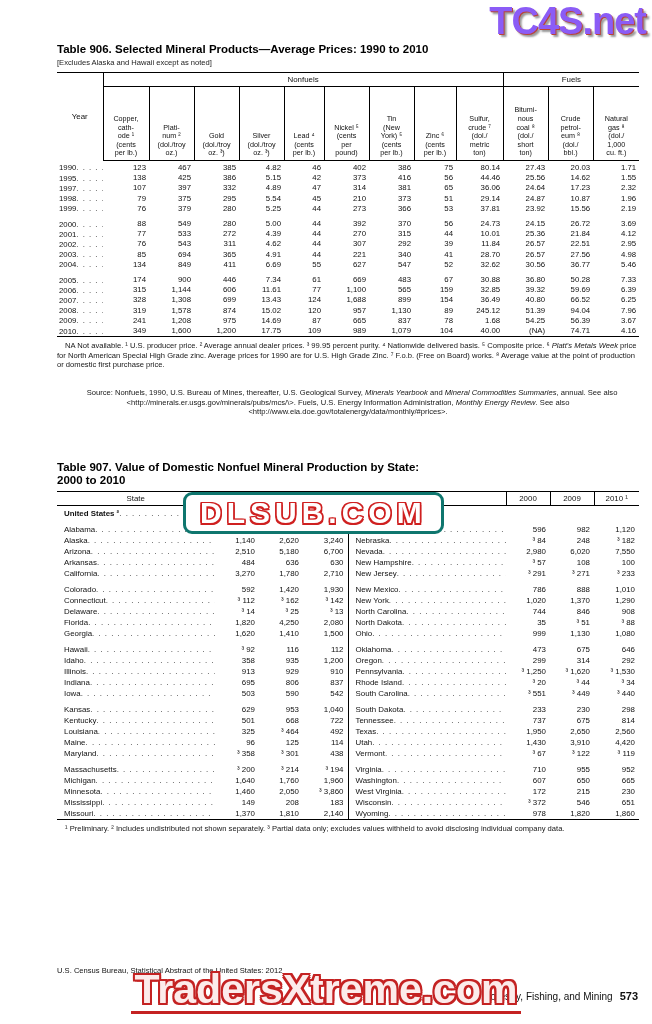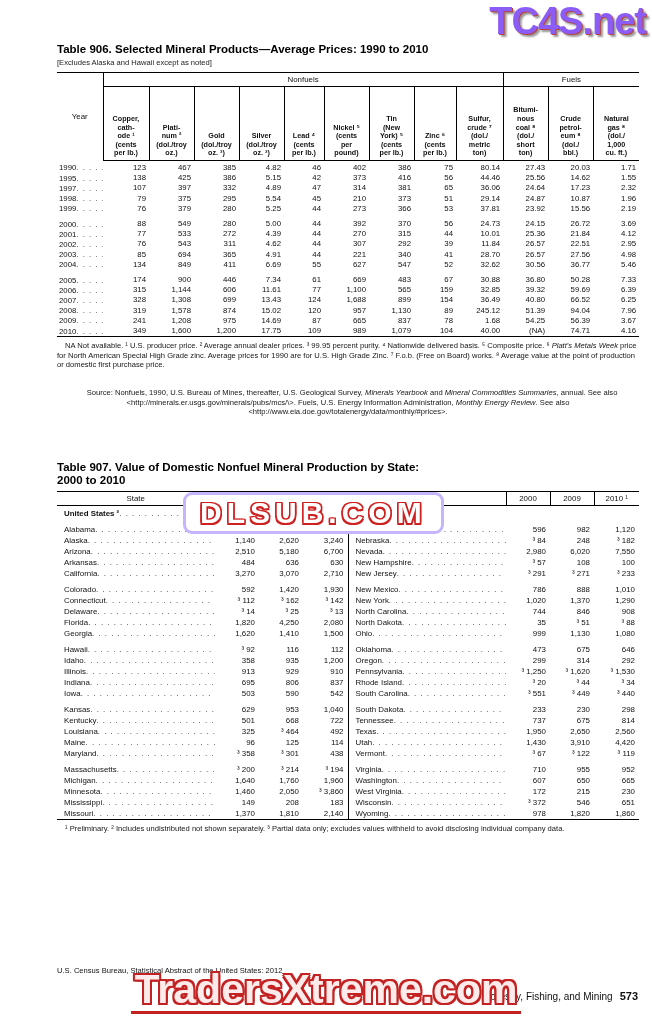--- a/index.html
+++ b/index.html
@@ -16,21 +16,21 @@
 
   table { border-collapse:collapse; table-layout:fixed; width:582px; }
 
   
   .t906 { border-top:1px solid #000; border-bottom:1px solid #000; }
   .t906 th.yearhead { border-right:1px solid #000; vertical-align:middle; font-weight:normal;
                       font-size:7.9px; text-align:center; }
   .t906 th.group { border-bottom:1px solid #000; font-weight:normal; font-size:7.9px;
                    text-align:center; padding:2px 0;margin-top:12px; }
   .t906 th.group.g2 { border-left:1px solid #000; }
-  .t906 th.colh { border-left:1px solid #000; border-bottom:1px solid #000; font-weight:bold;
+  .t906 th.colh { border-left:1px solid #000; border-bottom:1px solid #000; font-weight:normal;
                   font-size:7.2px; line-height:8.6px; text-align:center; vertical-align:bottom;
                   white-space:pre-line; padding:2px 1px 2px; height:74px; }
   .t906 td { font-size:7.8px; line-height:10.2px; text-align:right; padding-right:3px; }
   .t906 tbody tr:first-child td, .t906 tbody tr:first-child th { padding-top:2px; }
   .t906 .ycell { font-weight:normal; font-size:7.8px; }
   .lead { display:flex; overflow:hidden; }
   .t906 .lead { padding-left:2px; }
   .nm { white-space:nowrap; }
   .dots { flex:1; overflow:hidden; white-space:nowrap; letter-spacing:1px; }
   tr.spacer td { height:5px; line-height:5px; padding:0; }
@@ -53,21 +53,21 @@
   
   .footer-line { position:absolute; right:14px; top:990px; font-size:10px; }
   .footer-line .pg { font-weight:bold; font-size:11px; margin-left:7px; }
   .footer-src { position:absolute; left:57px; top:966px; font-size:7.6px; }
 
   
   .wm-top { position:absolute; top:0; right:6px; font-size:38px; font-weight:bold;
             letter-spacing:-1px; color:#8b5cf6;
             text-shadow:1px 1px 0 #b8443c, 3px 3px 2px #9a9a9a; }
   .stamp { position:absolute; left:183px; top:492px; background:#fff;
-           border:3px solid #c4b5fd; border-radius:9px; padding:1px 14px;
+           border:3px solid #0f766e; border-radius:9px; padding:1px 14px;
            font-size:30px; font-weight:bold; letter-spacing:5px; color:#fff;
            text-shadow:-1.5px -1.5px 0 #cf2020, 1.5px -1.5px 0 #cf2020,
                        -1.5px 1.5px 0 #cf2020, 1.5px 1.5px 0 #cf2020,
                        -1.5px 0 0 #cf2020, 1.5px 0 0 #cf2020,
                        0 -1.5px 0 #cf2020, 0 1.5px 0 #cf2020; }
   .wm-bottom { position:absolute; left:0; right:0; top:968px; text-align:center; }
   .wm-bottom span { display:inline-block; font-size:41px; font-weight:bold; line-height:1.05;
            color:#fcebea; border-bottom:3px solid #c42222; padding:0 4px;
            text-shadow:-2px -2px 0 #c42222, 2px -2px 0 #c42222,
                        -2px 2px 0 #c42222, 2px 2px 0 #c42222,
@@ -622,21 +622,21 @@
             <td>100</td>
           </tr>
           <tr>
             <td class="state">
               <div class="lead">
                 <span class="nm">California</span>
                 <span class="dots">. . . . . . . . . . . . . . . . . . . . . . . . . . . . . . . . . . . . . . . . </span>
               </div>
             </td>
             <td>3,270</td>
-            <td>3,070</td>
+            <td>1,780</td>
             <td>2,710</td>
             <td class="state div">
               <div class="lead">
                 <span class="nm">New Jersey</span>
                 <span class="dots">. . . . . . . . . . . . . . . . . . . . . . . . . . . . . . . . . . . . . . . . </span>
               </div>
             </td>
             <td>³ 291</td>
             <td>³ 271</td>
             <td>³ 233</td>

